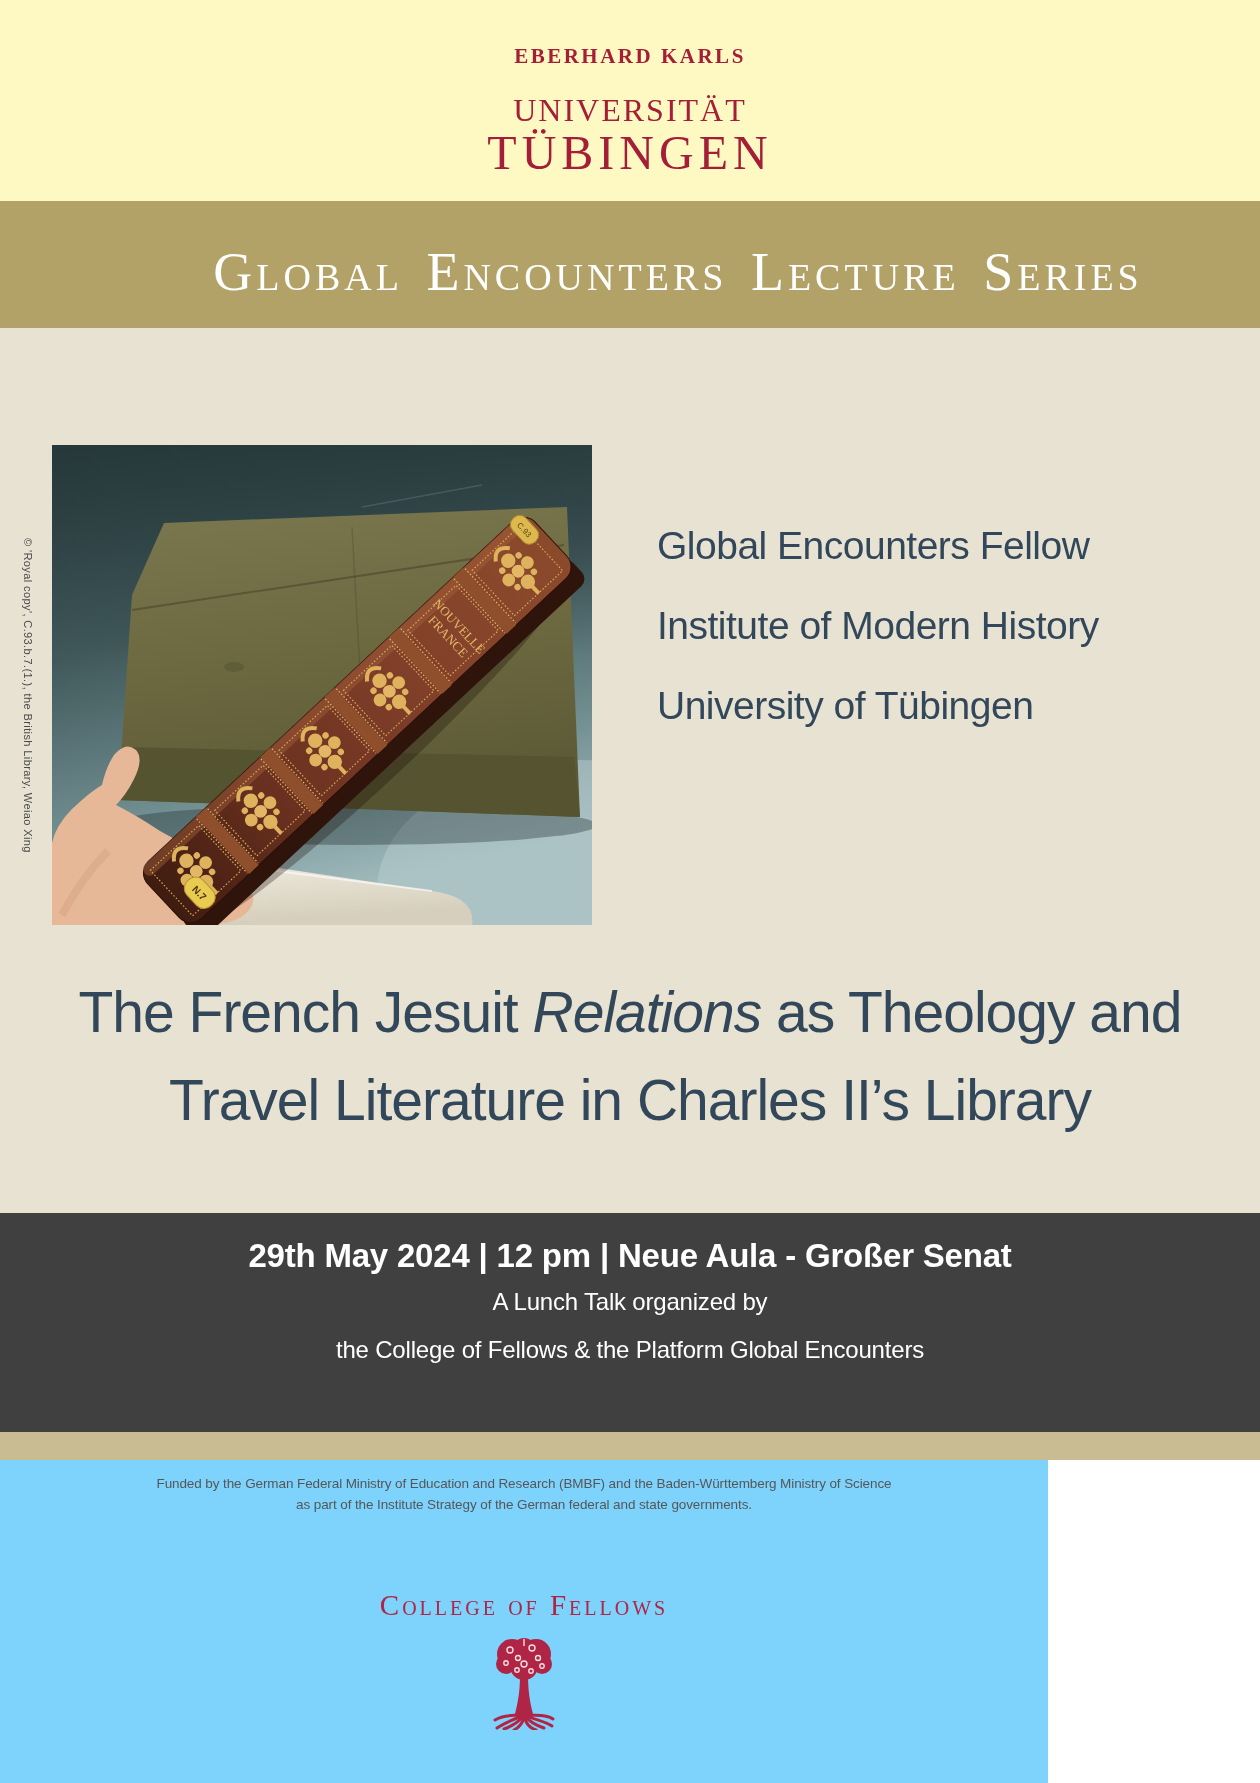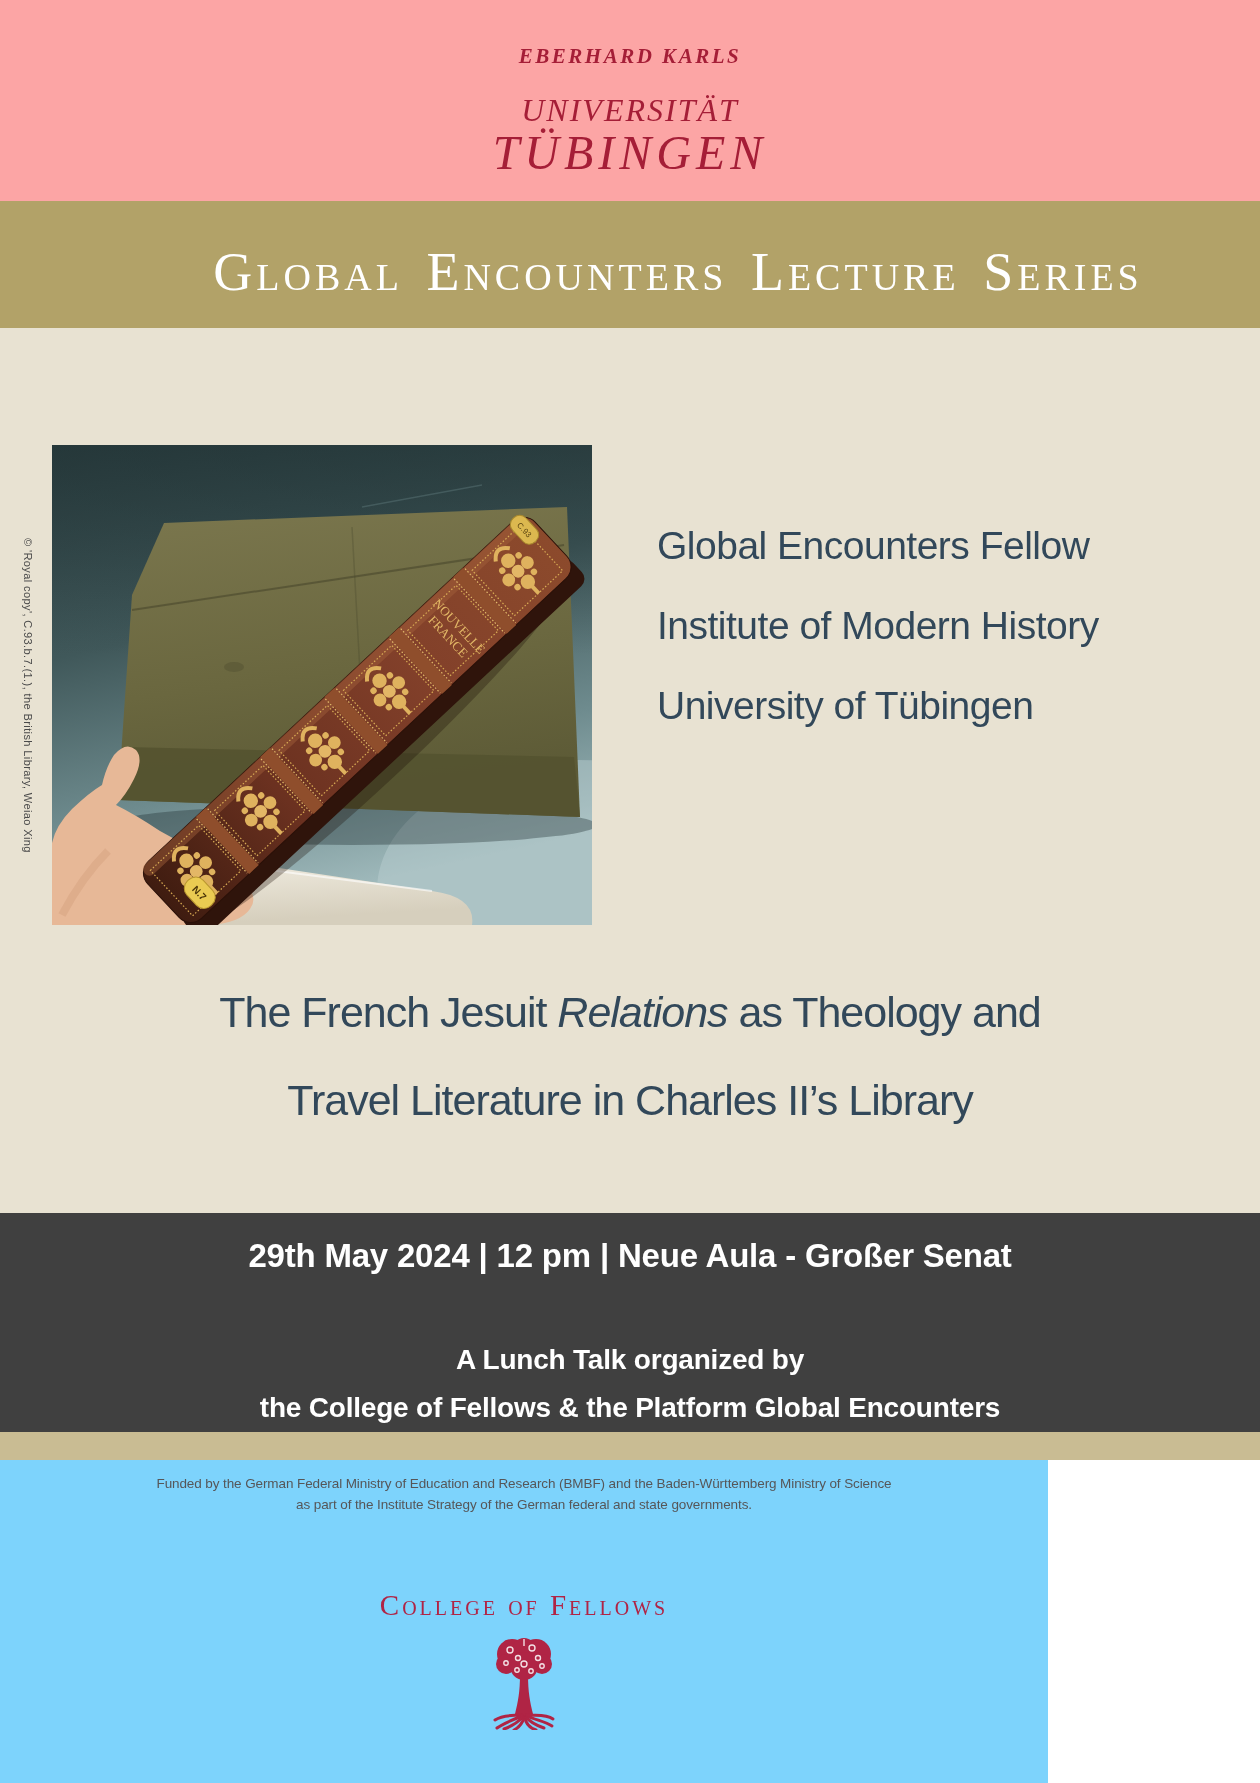--- a/index.html
+++ b/index.html
@@ -1,20 +1,20 @@
 <!DOCTYPE html>
 <html><head>
 <meta charset="utf-8">
 <style>
   html,body{margin:0;padding:0;background:#ffffff;}
   .page{position:relative;width:1260px;height:1783px;background:#ffffff;overflow:hidden;
         font-family:"Liberation Sans",sans-serif;}
 
   
-  .uni-header{position:absolute;top:0;left:0;width:1260px;height:201px;background:#fca5a5;font-style:italic;}
+  .uni-header{position:absolute;top:0;left:0;width:1260px;height:201px;background:#fef9c3;}
   .uni-logo{position:absolute;top:44px;left:0;width:1260px;text-align:center;color:#A51E37;
             font-family:"Liberation Serif",serif;}
   .uni-line1{font-size:21px;letter-spacing:2.5px;line-height:24px;font-weight:600;}
   .uni-line2{font-size:32px;letter-spacing:2px;line-height:44px;margin-top:20px;}
   .uni-line3{font-size:48px;letter-spacing:5px;line-height:42px;}
 
   
   .series-banner{position:absolute;top:201px;left:0;width:1260px;height:127px;background:#B2A268;
                  display:flex;align-items:center;justify-content:center;padding-left:48px;}
   .series-banner span{font-family:"Liberation Serif",serif;font-variant:small-caps;
@@ -26,28 +26,28 @@
   .photo-credit{position:absolute;left:22px;top:210px;writing-mode:vertical-rl;text-orientation:sideways;
                 font-size:11px;color:#4a4a4a;letter-spacing:0.4px;white-space:nowrap;}
 
   .photo-frame{position:absolute;left:52px;top:117px;width:540px;height:480px;overflow:hidden;}
 
   .speaker{position:absolute;left:645px;top:196px;color:#32485A;}
   .speaker-name{font-size:41px;font-weight:700;letter-spacing:-0.5px;margin:0 0 35px 0;}
   .speaker-line{font-size:39px;letter-spacing:-0.5px;margin:0 0 36px 12px;}
 
   .talk-title{position:absolute;left:0;top:640px;width:1260px;margin:0;text-align:center;
-              font-weight:400;color:#32485A;font-size:43px;line-height:88px;letter-spacing:-1px;}
+              font-weight:400;color:#32485A;font-size:57px;line-height:88px;letter-spacing:-1px;}
   .talk-title em{font-style:italic;}
 
   
   .event-banner{position:absolute;top:1213px;left:0;width:1260px;height:219px;background:#404040;
                 color:#ffffff;text-align:center;}
   .event-when{font-size:33px;font-weight:700;line-height:44px;margin-top:21px;letter-spacing:-0.2px;}
-  .event-org{margin-top:58px;font-size:28px;font-weight:700;line-height:48px;letter-spacing:-0.2px;}
+  .event-org{font-size:24px;font-weight:400;line-height:48px;letter-spacing:-0.2px;}
 
   .gold-strip{position:absolute;top:1432px;left:0;width:1260px;height:28px;background:#C9BC93;}
 
   
   .footer{position:absolute;top:1460px;left:0;width:1048px;height:323px;background:#7dd3fc;text-align:center;}
   .funding{margin:14px 0 0 0;font-size:13.5px;line-height:20.5px;color:#565658;letter-spacing:-0.1px;}
   .college{margin-top:74px;font-family:"Liberation Serif",serif;font-variant:small-caps;
            color:#B02445;font-size:29px;letter-spacing:3px;}
   .tree-wrap{margin-top:8px;}
 </style>

